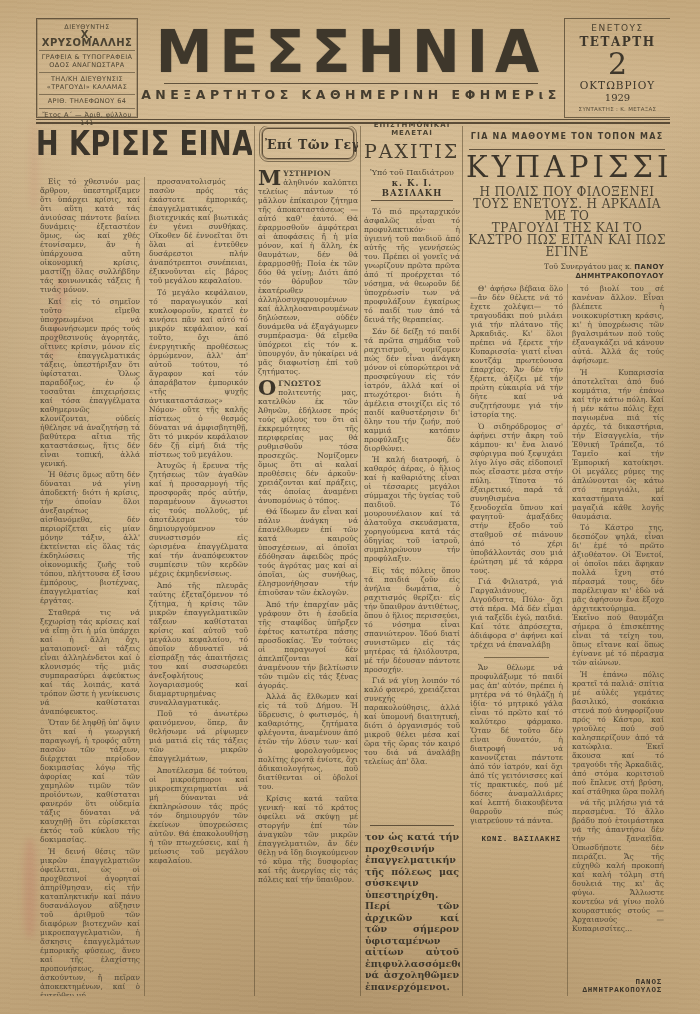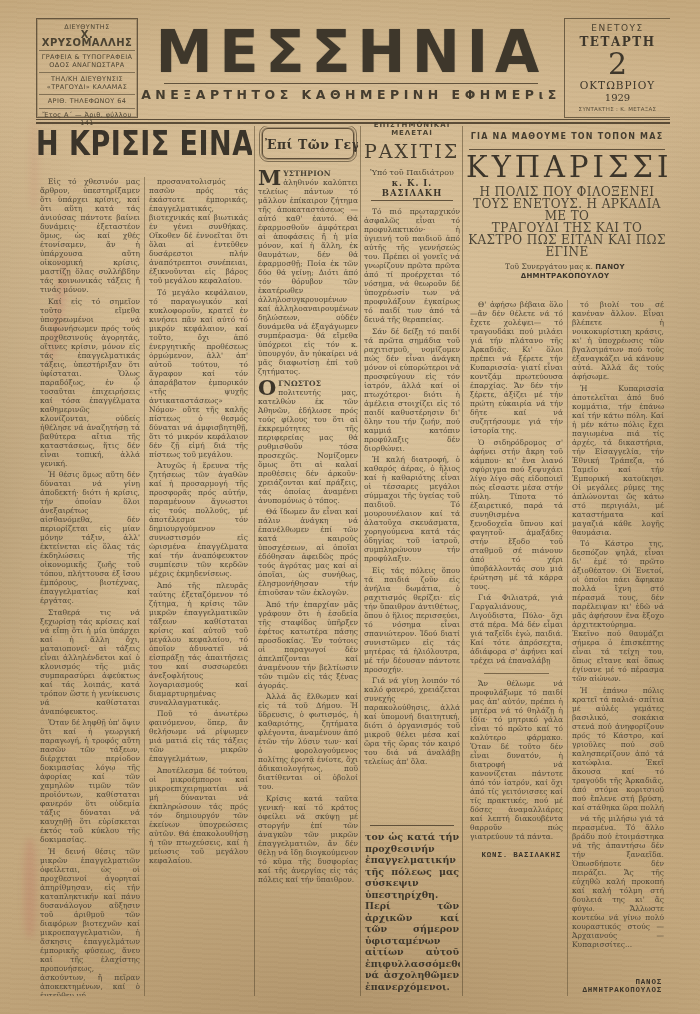--- a/index.html
+++ b/index.html
@@ -80,21 +80,21 @@
   .rach-body{flex:1;overflow:hidden;}
   .conc-rule{border-top:1px solid rgba(70,58,40,.8);margin:4px 6px 5px;}
   .conclusion{font-size:9.5px;font-weight:bold;line-height:11.5px;text-align:justify;color:#3e372b;padding:0 1px 4px;}
 
   
   .kyp{left:466px;top:124px;width:202px;height:872px;display:flex;flex-direction:column;}
   .kyp-kicker{font-family:"DejaVu Sans",sans-serif;font-weight:bold;font-size:8px;letter-spacing:1.2px;color:#453d2f;
     border-bottom:1px solid rgba(70,58,40,.8);display:inline-block;padding:0 2px 8px;margin:0 auto;}
   .kyp-title{font-family:"DejaVu Serif",serif;font-size:29px;letter-spacing:4px;text-align:center;color:#3c352a;line-height:30px;margin-top:2px;}
   .kyp-sub{font-size:12px;letter-spacing:.4px;text-align:center;line-height:12px;color:#4c4537;margin-top:4px;}
-  .kyp-by{font-size:7.5px;text-align:center;margin:4px 4px 20px 0;color:#4c4537;}
+  .kyp-by{font-size:7.5px;text-align:right;margin:4px 4px 4px 0;color:#4c4537;}
   .kyp-by b{font-family:"DejaVu Sans",sans-serif;font-size:7px;letter-spacing:.3px;color:#3c352a;}
   .kyp-cols{display:flex;flex:1;overflow:hidden;}
   .kyp-cols .c{width:50%;padding:0 4px;box-sizing:border-box;display:flex;flex-direction:column;overflow:hidden;}
   .kyp-cols .c6{border-left:1px solid rgba(88,73,48,.5);}
   .mini-rule{border-top:1px solid rgba(88,73,48,.7);width:70%;margin:5px auto 5px;}
   .signature{font-family:Liberation Mono, monospace;font-weight:bold;font-size:7.5px;letter-spacing:.8px;
     text-align:right;color:#3c352a;margin-top:auto;padding:4px 2px 2px;}
   .sig-mid{margin-top:4px;}
 </style>
 </head>

